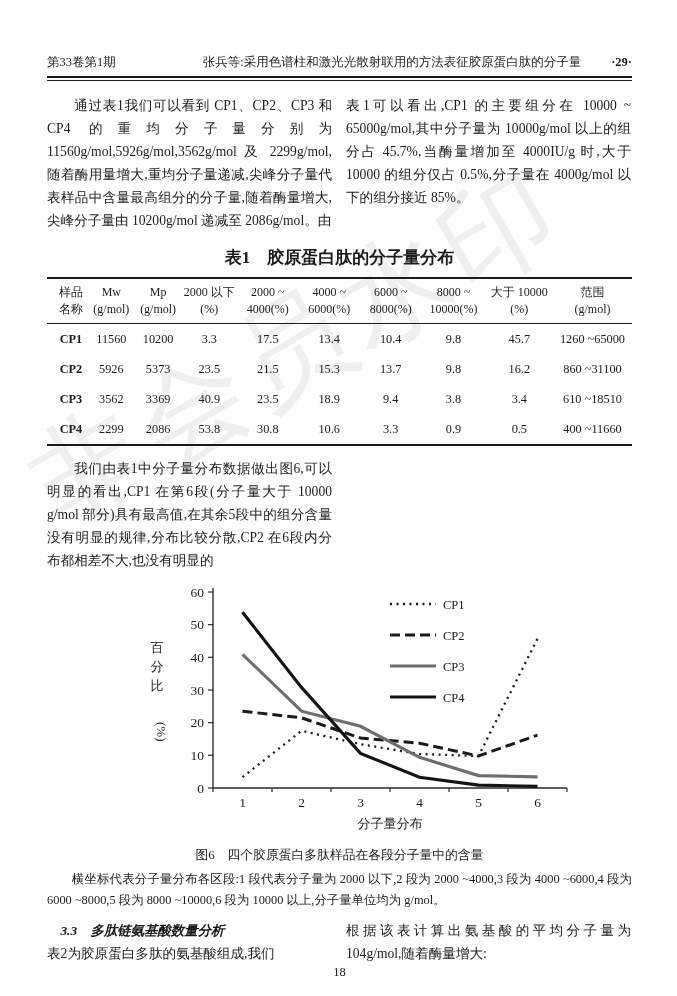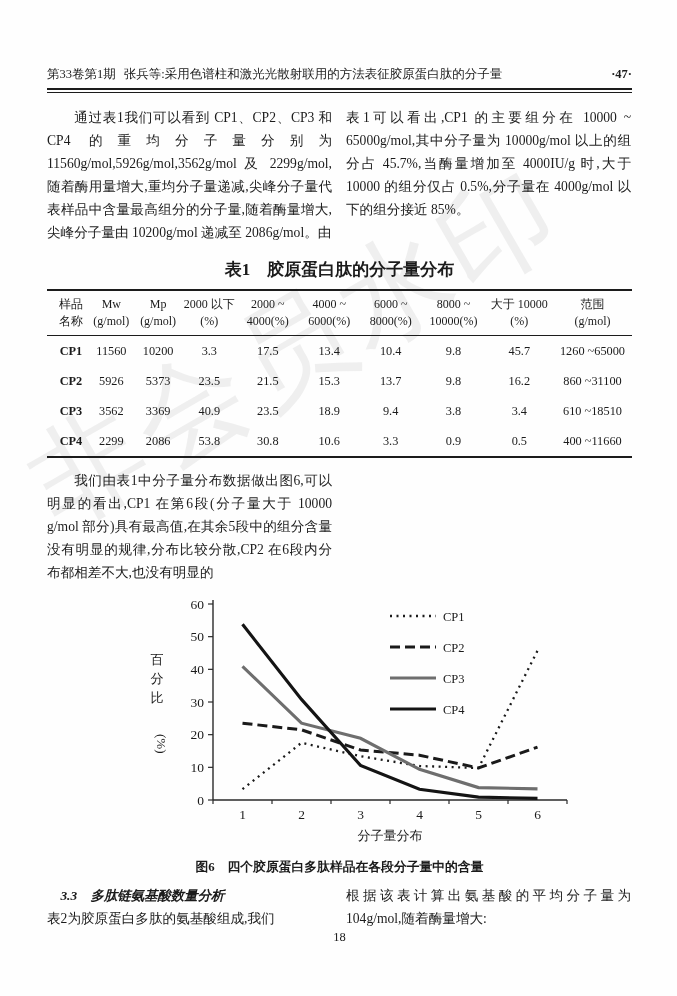--- a/index.html
+++ b/index.html
@@ -8,40 +8,40 @@
     width:677px;height:996px;
     margin:0 auto;
     background:#fefefe;
     box-sizing:border-box;
     padding:54px 45px 0 47px;
     font-family:"Liberation Serif","DejaVu Serif",serif;
     color:#1b1b1b;
     overflow:hidden;
   }
   
-  .jheader{display:flex;justify-content:space-between;align-items:baseline;font-size:12.5px;}
-  .jheader .c{flex:1;text-align:left;padding:0 8px;margin-top:12px;}
+  .jheader{display:flex;justify-content:space-between;align-items:baseline;font-size:12.5px;gap:22px;}
+  .jheader .c{flex:1;text-align:right;padding:0 8px;}
   .jheader .r{font-weight:bold;}
   .jrule{margin-top:5px;border-top:2.5px solid #1c1c1c;border-bottom:1px solid #1c1c1c;height:2px;}
   
   .twocol{display:flex;gap:14px;margin-top:13px;}
   .col{width:285px;font-size:13.6px;line-height:23px;text-align:justify;}
   .indent{text-indent:2em;}
   
   .tbl-title{text-align:center;font-weight:bold;font-size:17px;margin-top:14px;}
   table.mwtbl{width:100%;border-collapse:collapse;margin-top:8px;font-size:12px;
     border-top:2.5px solid #1c1c1c;border-bottom:2.5px solid #1c1c1c;}
   table.mwtbl thead{border-bottom:1.5px solid #1c1c1c;}
   table.mwtbl th{font-weight:normal;padding:5px 1px;line-height:17px;text-align:center;vertical-align:middle;}
   table.mwtbl td{padding:7.5px 1px;text-align:center;font-size:12.3px;}
   table.mwtbl td:first-child,table.mwtbl th:first-child{text-align:center;padding-left:8px;}
   
   .chart-wrap{margin:10px 0 0 88px;width:460px;}
   
-  .fig-caption{text-align:center;font-weight:bold;font-size:12.8px;margin-top:9px;}
+  .fig-caption{text-align:center;font-weight:normal;font-size:12.8px;margin-top:9px;}
   .fig-note{font-size:12.4px;line-height:21px;text-align:justify;text-indent:2em;margin-top:5px;}
   
   .sec-head{font-weight:bold;font-style:italic;font-size:13.4px;padding-left:1em;}
   .footer-page{ text-align:center;font-size:12.5px;margin-top:0;}
   
   .wm{position:absolute;left:40px;top:420px;font-size:112px;color:rgba(110,110,110,0.10);
       white-space:nowrap;transform:rotate(-30deg);transform-origin:left center;
       pointer-events:none;font-family:"Liberation Sans",sans-serif;letter-spacing:6px;z-index:0;}
   .content{position:relative;z-index:1;}
 </style>
@@ -50,21 +50,21 @@
 
 <div class="page">
 
   <div class="wm">非会员水印</div>
 
   <div class="content">
 
     <div class="jheader">
       <span>第33卷第1期</span>
       <span class="c">张兵等:采用色谱柱和激光光散射联用的方法表征胶原蛋白肽的分子量</span>
-      <span class="r">·47·</span>
+      <span class="r">·29·</span>
     </div>
     <div class="jrule"></div>
 
     <div class="twocol">
       <div class="col indent">通过表1我们可以看到 CP1、CP2、CP3 和 CP4 的重均分子量分别为 11560g/mol,5926g/mol,3562g/mol 及 2299g/mol,随着酶用量增大,重均分子量递减,尖峰分子量代表样品中含量最高组分的分子量,随着酶量增大,尖峰分子量由 10200g/mol 递减至 2086g/mol。由</div>
       <div class="col">表1可以看出,CP1 的主要组分在 10000 ~ 65000g/mol,其中分子量为 10000g/mol 以上的组分占 45.7%,当酶量增加至 4000IU/g 时,大于 10000 的组分仅占 0.5%,分子量在 4000g/mol 以下的组分接近 85%。</div>
     </div>
 
     <div class="tbl-title">表1　胶原蛋白肽的分子量分布</div>
     <table class="mwtbl">
@@ -225,20 +225,21 @@
           <line x1="255" y1="53" x2="301" y2="53" stroke="#1a1a1a" stroke-dasharray="10 5" stroke-width="3"></line>
           <text x="308" y="57.5" font-size="12.5" font-family="Liberation Serif, serif" fill="#1b1b1b">CP2</text>
           <line x1="255" y1="84" x2="301" y2="84" stroke="#6e6e6e" stroke-width="3.1"></line>
           <text x="308" y="88.5" font-size="12.5" font-family="Liberation Serif, serif" fill="#1b1b1b">CP3</text>
           <line x1="255" y1="115" x2="301" y2="115" stroke="#141414" stroke-width="3.1"></line>
           <text x="308" y="119.5" font-size="12.5" font-family="Liberation Serif, serif" fill="#1b1b1b">CP4</text>
         </svg>
     </div>
 
     <div class="fig-caption">图6　四个胶原蛋白多肽样品在各段分子量中的含量</div>
+    <div class="fig-note">横坐标代表分子量分布各区段:1 段代表分子量为 2000 以下,2 段为 2000 ~4000,3 段为 4000 ~6000,4 段为 6000 ~8000,5 段为 8000 ~10000,6 段为 10000 以上,分子量单位均为 g/mol。</div>
 
     <div class="twocol" style="margin-top:8px;">
       <div class="col">
         <div class="sec-head">3.3　多肽链氨基酸数量分析</div>
         <div>表2为胶原蛋白多肽的氨基酸组成,我们</div>
       </div>
       <div class="col">根据该表计算出氨基酸的平均分子量为 104g/mol,随着酶量增大:</div>
     </div>
 
     <div class="footer-page">18</div>

